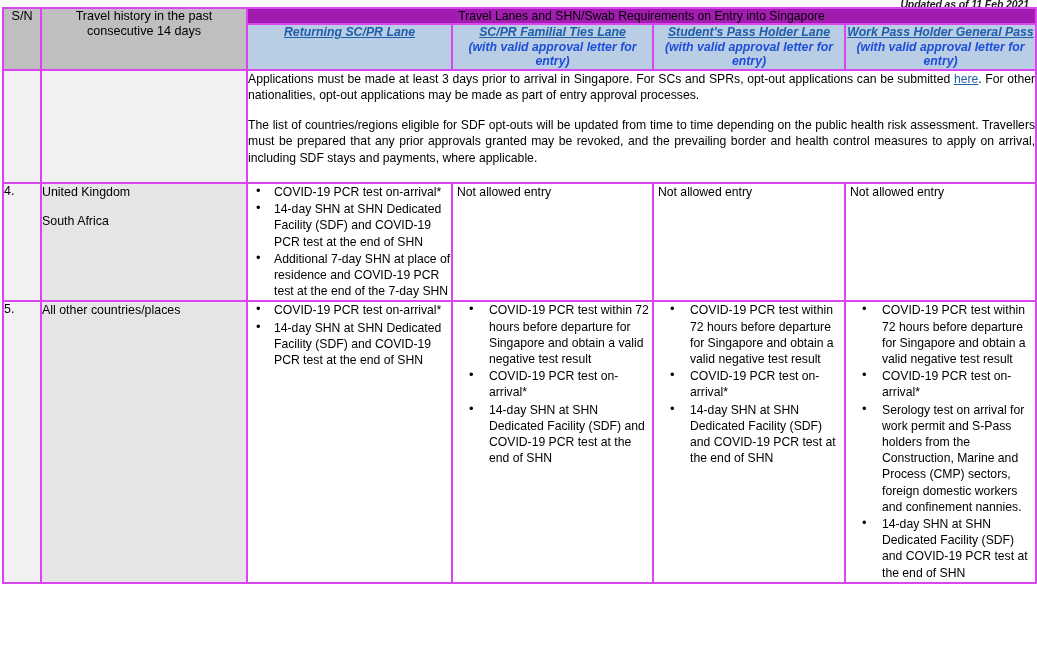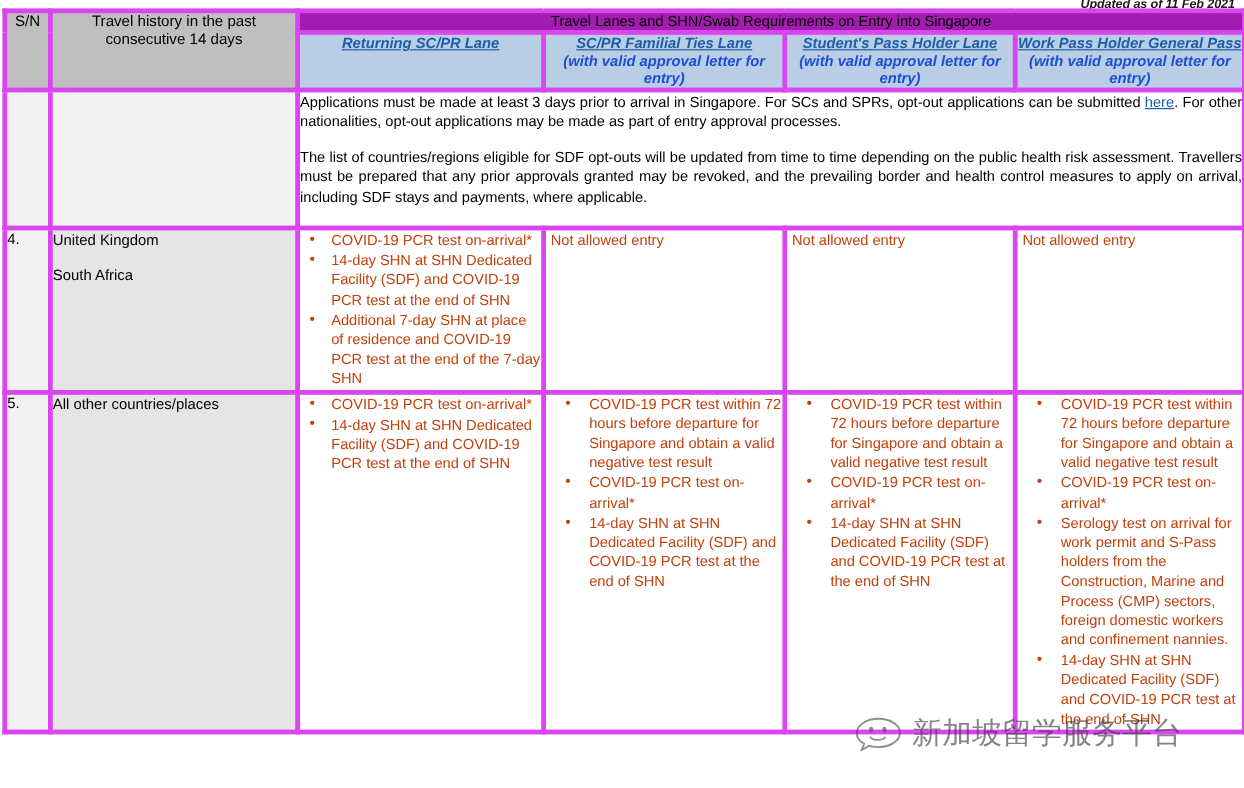--- a/index.html
+++ b/index.html
@@ -33,21 +33,21 @@
   }
   table.matrix {
     position: absolute;
     top: 7px;
     left: 2px;
     width: 1033px;
     border-collapse: collapse;
     table-layout: fixed;
   }
   table.matrix td, table.matrix th {
-    border: 4px solid #d946ef;
+    border: 2px solid #d946ef;
     vertical-align: top;
     padding: 0;
     font-weight: normal;
   }
   
   col.c-sn      { width: 38px; }
   col.c-hist    { width: 206px; }
   col.c-ret     { width: 205px; }
   col.c-fam     { width: 201px; }
   col.c-stu     { width: 192px; }
@@ -126,21 +126,21 @@
     font-size: 12.4px;
     padding: 8px 6px 6px 10px;
     color: #000;
     line-height: 16px;
   }
   .hist-cell .gap { display:block; height: 13px; }
   .data-cell {
     background: #ffffff;
     padding: 7px 6px 6px 4px;
     font-size: 12.2px;
-    color: #c2410c;
+    color: #000000;
     margin-left: 13px;
   }
   .plain-text {
     padding-left: 4px;
     line-height: 16px;
   }
   ul.blist {
     margin: 0;
     padding: 0 0 0 18px;
     list-style: none;
@@ -292,23 +292,14 @@
             <li>COVID-19 PCR test within 72 hours before departure for Singapore and obtain a valid negative test result</li>
             <li>COVID-19 PCR test on-arrival*</li>
             <li>Serology test on arrival for work permit and S-Pass holders from the Construction, Marine and Process (CMP) sectors, foreign domestic workers and confinement nannies.</li>
             <li>14-day SHN at SHN Dedicated Facility (SDF) and COVID-19 PCR test at the end of SHN</li>
           </ul>
         </td>
       </tr>
     </tbody>
   </table>
 
-  <div class="watermark">
-    <svg width="44" height="30" viewBox="0 0 44 30">
-      <path d="M20 3 C10 3 2 8.5 2 15 C2 18.6 4.4 21.8 8.2 23.8 L6 29 L12 25.6 C14.4 26.3 17.1 26.6 20 26.6 C30 26.6 38 21.1 38 14.6 C38 8.1 30 3 20 3 Z" fill="none" stroke="#4d4d4d" stroke-width="1.6"></path>
-      <ellipse cx="14" cy="12" rx="1.8" ry="2.4" fill="#4d4d4d"></ellipse>
-      <ellipse cx="25" cy="12" rx="1.8" ry="2.4" fill="#4d4d4d"></ellipse>
-      <path d="M13 18 C16 21.5 23 21.5 26 18" fill="none" stroke="#4d4d4d" stroke-width="1.5"></path>
-    </svg>
-    <div class="wm-text">新加坡留学服务平台</div>
-  </div>
 
 </div>
 
 </body></html>

